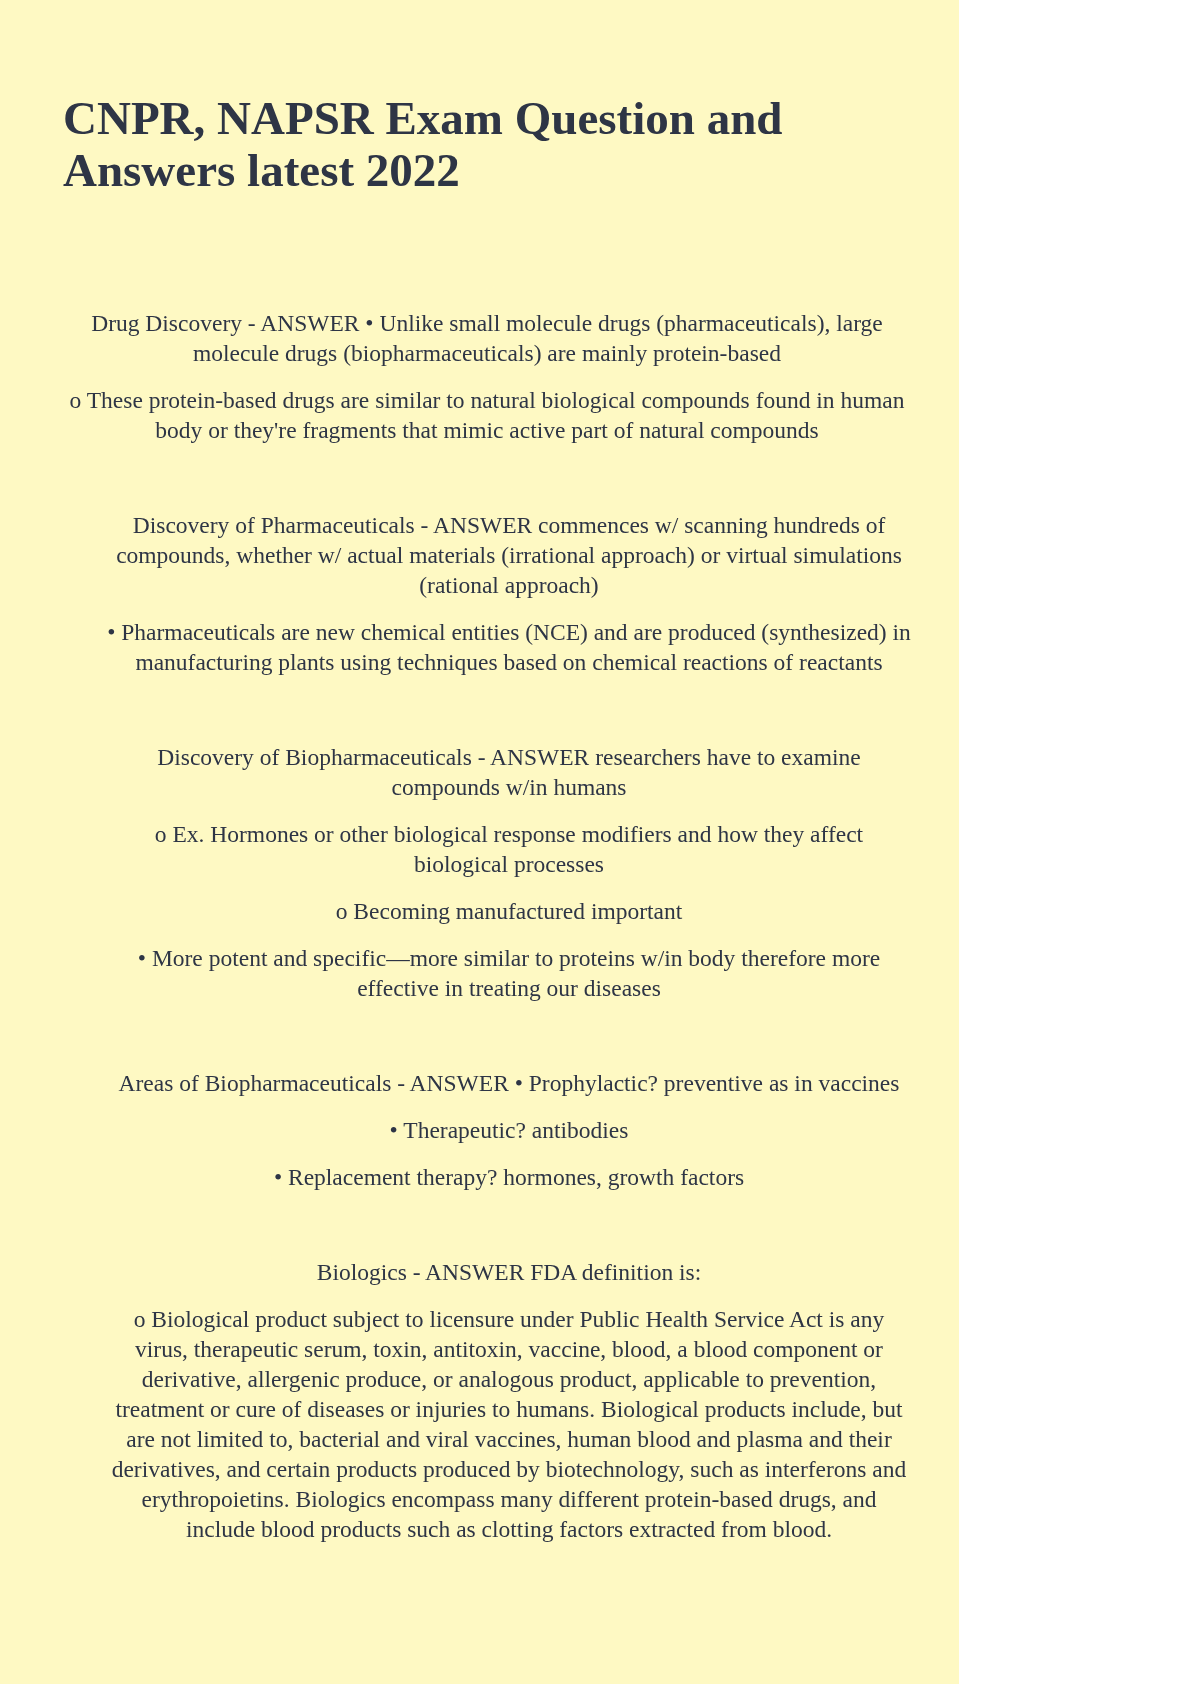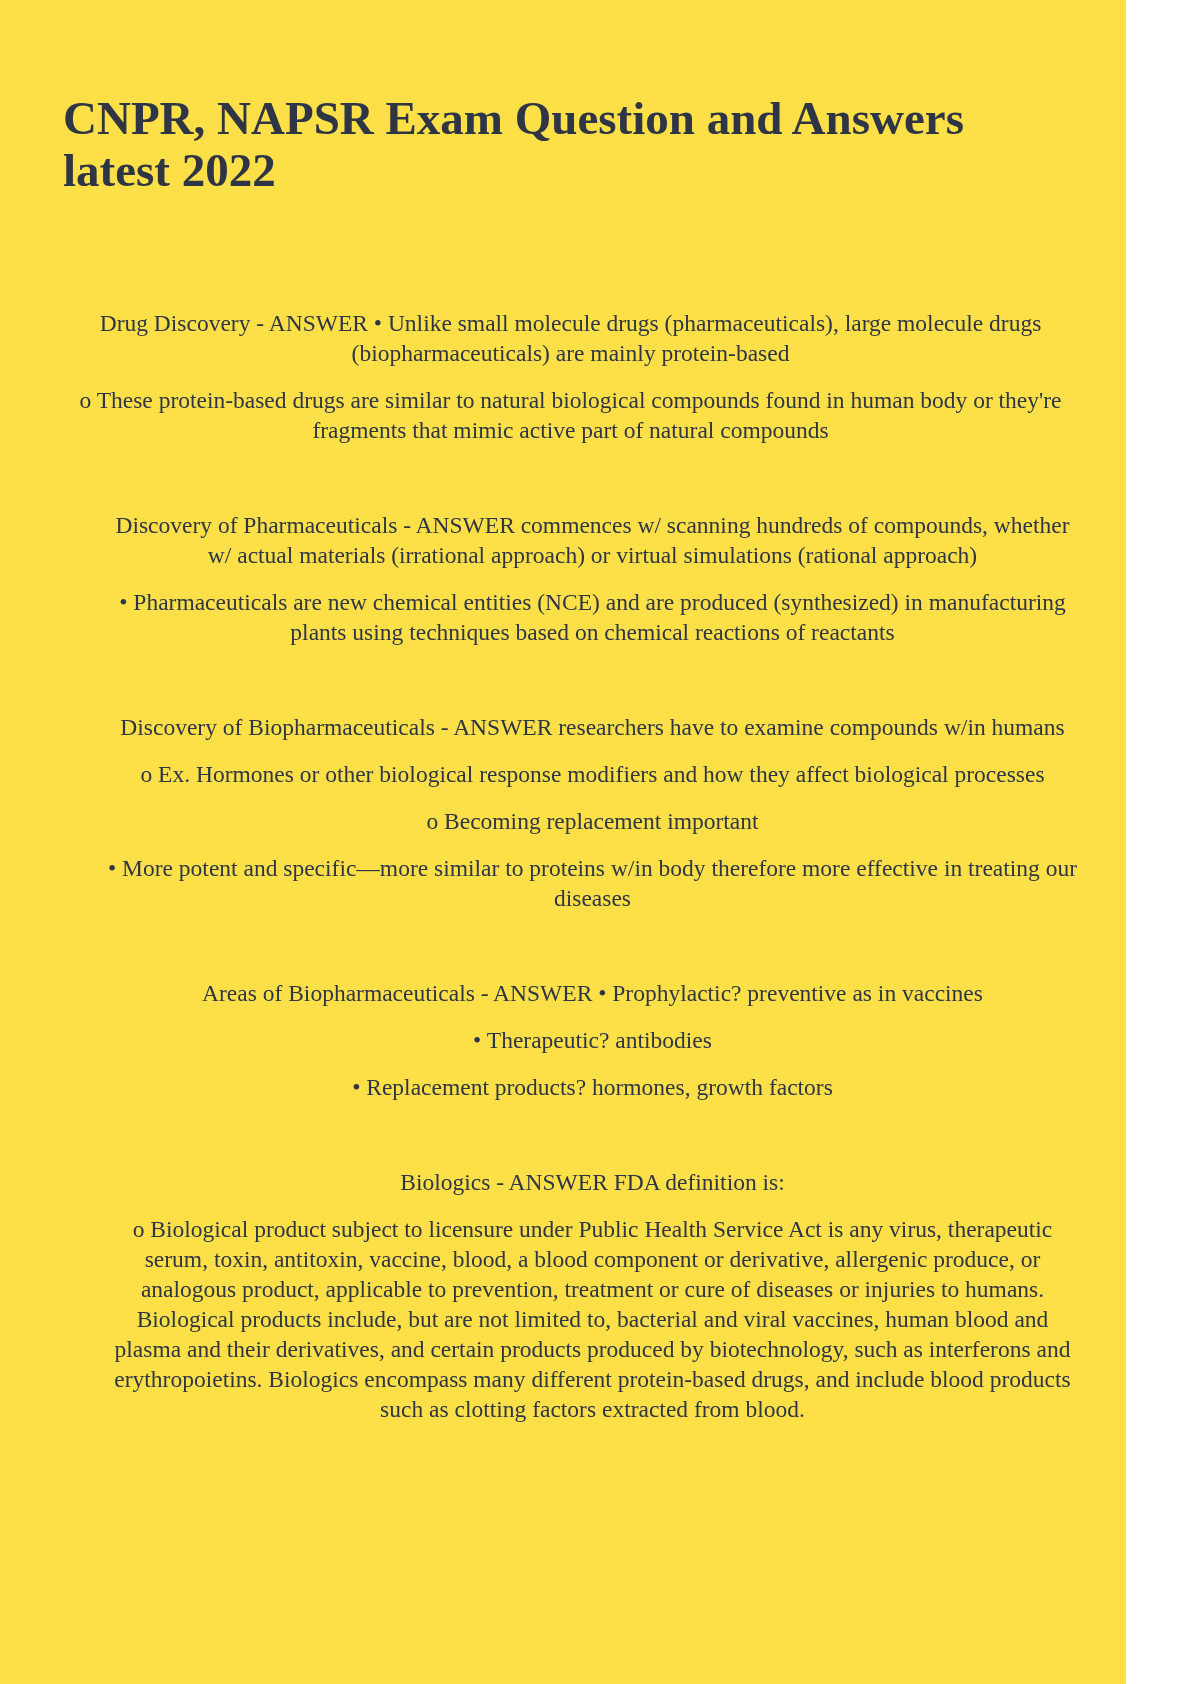--- a/index.html
+++ b/index.html
@@ -9,24 +9,24 @@
   }
   body {
     width: 1191px;
     height: 1684px;
     overflow: hidden;
     font-family: "Liberation Serif", "DejaVu Serif", serif;
     color: #2e3545;
   }
   .page {
     box-sizing: border-box;
-    width: 1126px;
+    width: 959px;
     height: 1684px;
     padding: 92px 48px 0 63px;
-    background: #fde047;
+    background: #fef9c3;
   }
   h1.doc-title {
     margin: 0;
     font-size: 47px;
     line-height: 52px;
     font-weight: 700;
     color: #2e3545;
     max-width: 1000px;
   }
   .content {
@@ -65,28 +65,28 @@
     </div>
 
     <div class="qa-block">
       <p>Discovery of Pharmaceuticals - ANSWER commences w/ scanning hundreds of compounds, whether w/ actual materials (irrational approach) or virtual simulations (rational approach)</p>
       <p>• Pharmaceuticals are new chemical entities (NCE) and are produced (synthesized) in manufacturing plants using techniques based on chemical reactions of reactants</p>
     </div>
 
     <div class="qa-block">
       <p>Discovery of Biopharmaceuticals - ANSWER researchers have to examine compounds w/in humans</p>
       <p>o Ex. Hormones or other biological response modifiers and how they affect biological processes</p>
-      <p>o Becoming replacement important</p>
+      <p>o Becoming manufactured important</p>
       <p>• More potent and specific—more similar to proteins w/in body therefore more effective in treating our diseases</p>
     </div>
 
     <div class="qa-block">
       <p>Areas of Biopharmaceuticals - ANSWER • Prophylactic? preventive as in vaccines</p>
       <p>• Therapeutic? antibodies</p>
-      <p>• Replacement products? hormones, growth factors</p>
+      <p>• Replacement therapy? hormones, growth factors</p>
     </div>
 
     <div class="qa-block">
       <p>Biologics - ANSWER FDA definition is:</p>
       <p>o Biological product subject to licensure under Public Health Service Act is any virus, therapeutic serum, toxin, antitoxin, vaccine, blood, a blood component or derivative, allergenic produce, or analogous product, applicable to prevention, treatment or cure of diseases or injuries to humans. Biological products include, but are not limited to, bacterial and viral vaccines, human blood and plasma and their derivatives, and certain products produced by biotechnology, such as interferons and erythropoietins. Biologics encompass many different protein-based drugs, and include blood products such as clotting factors extracted from blood.</p>
     </div>
 
   </div>
 </div>
 

